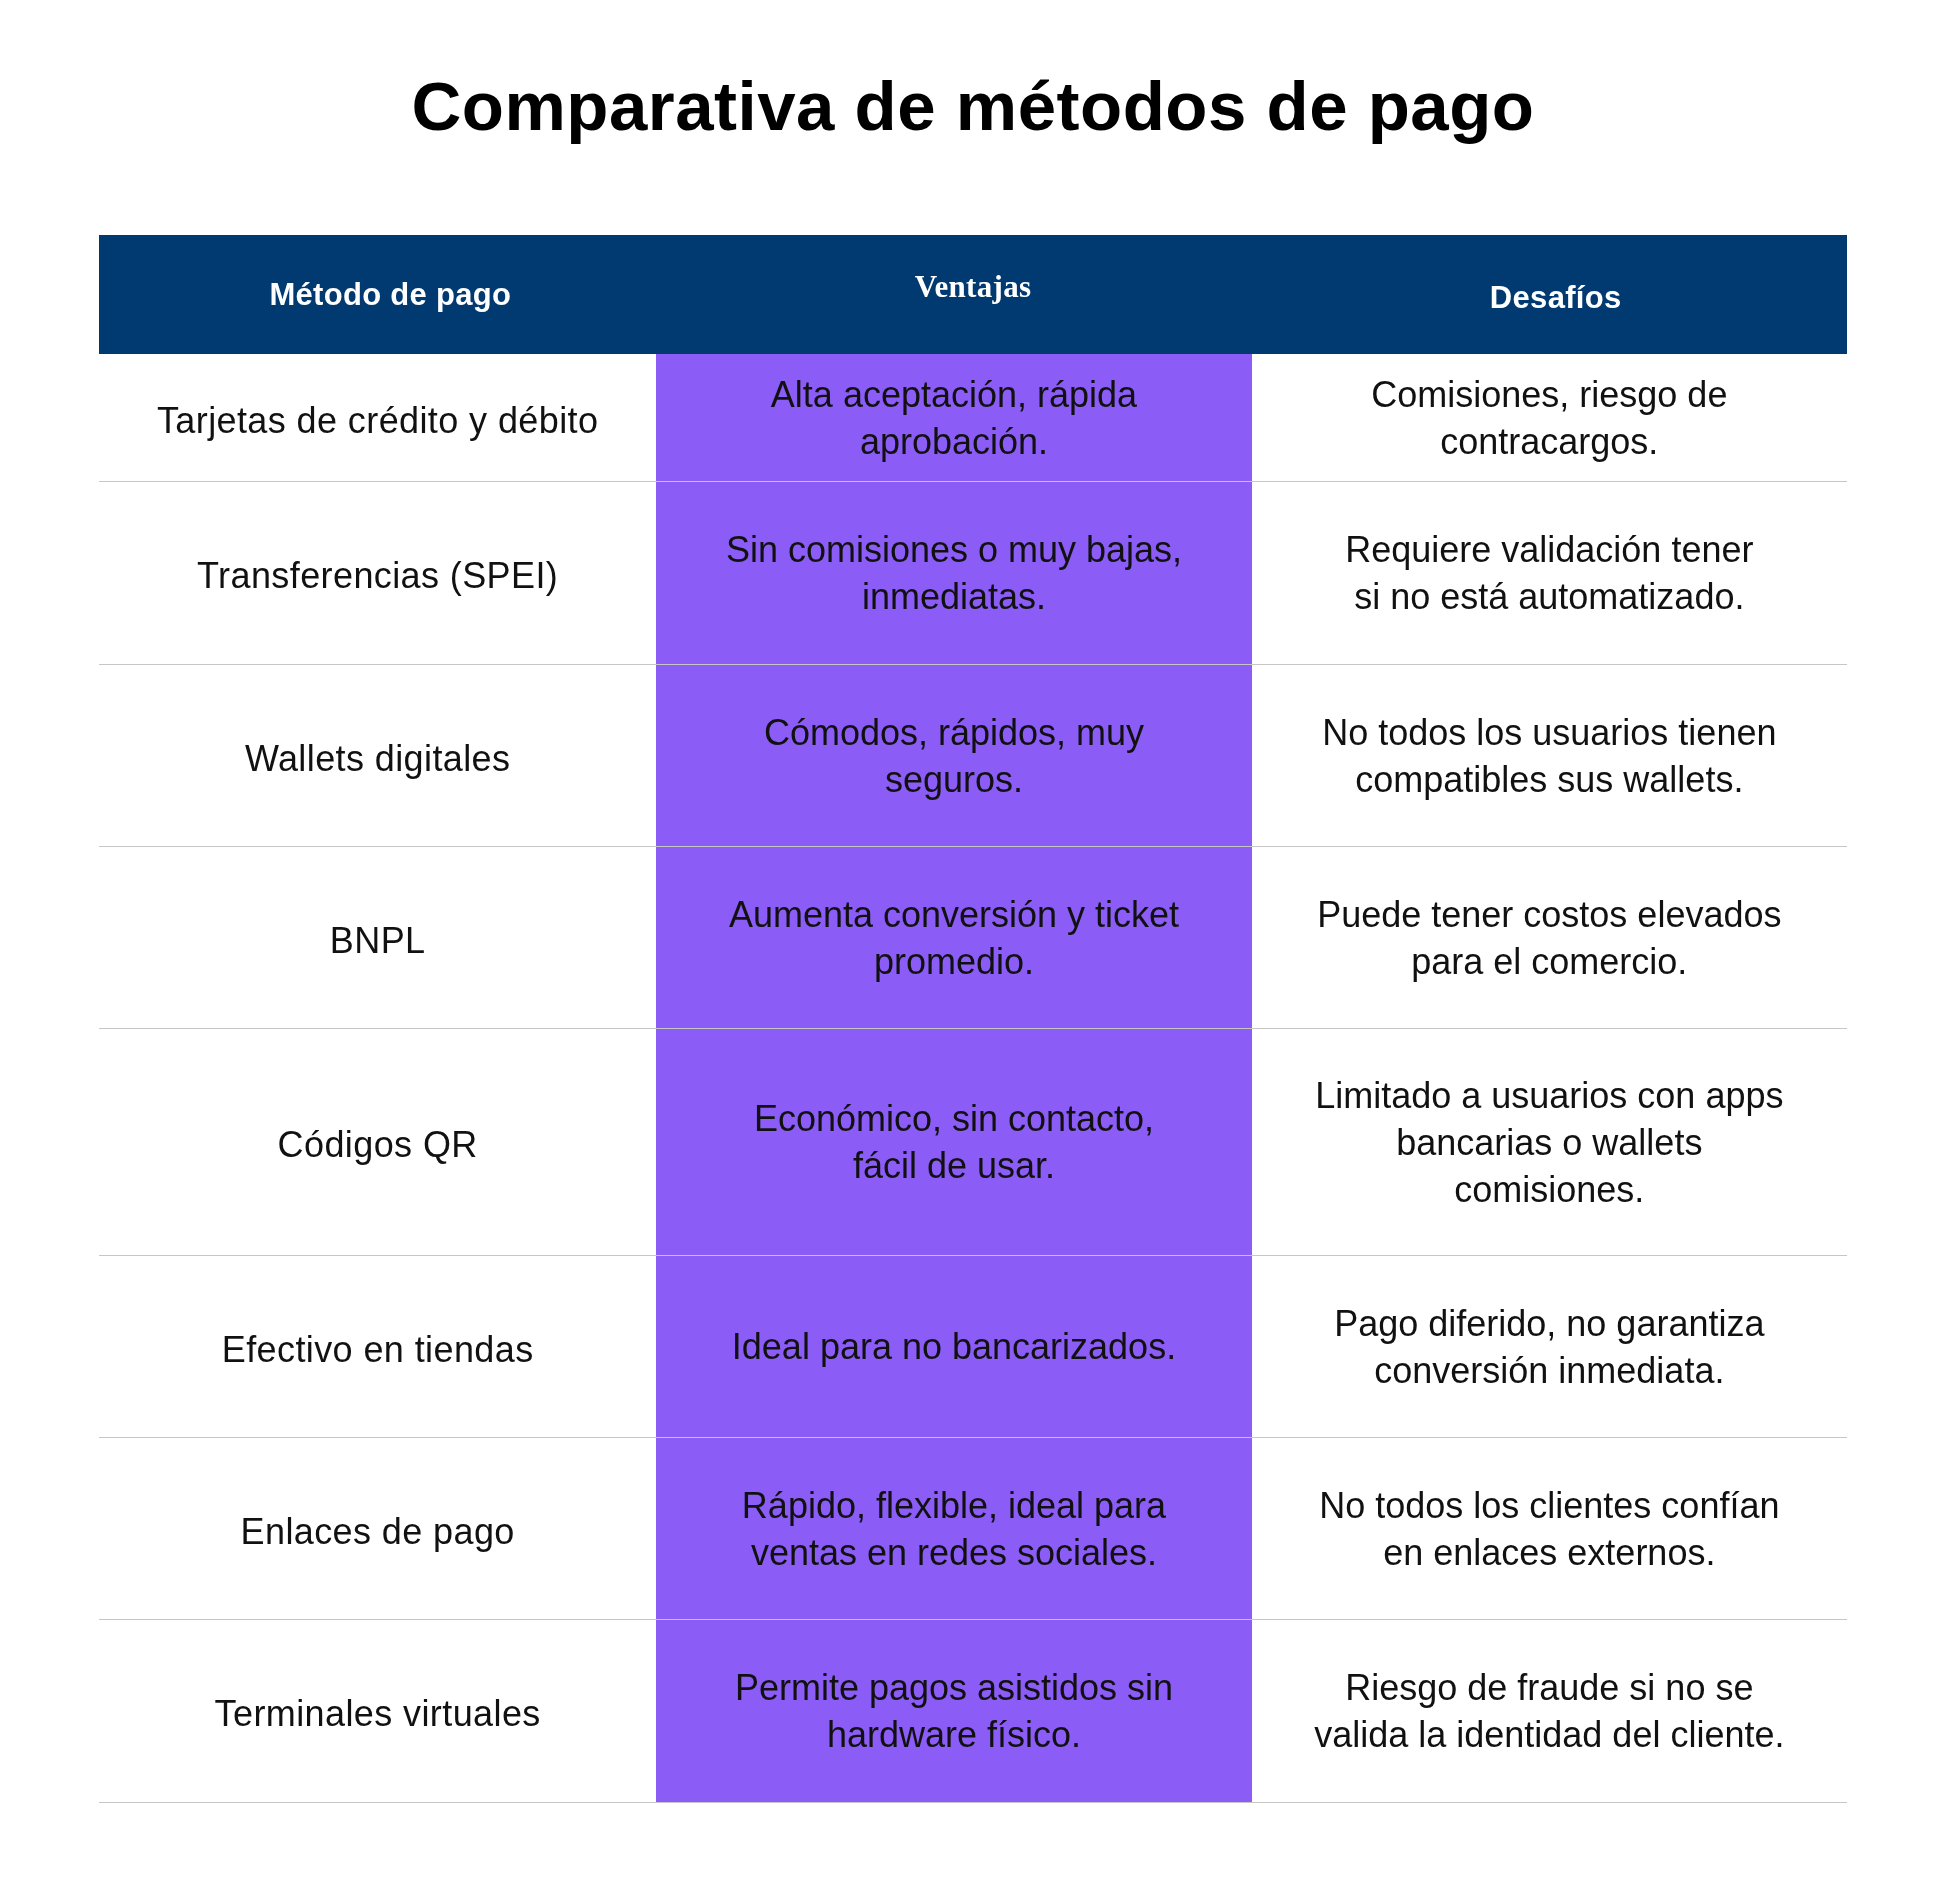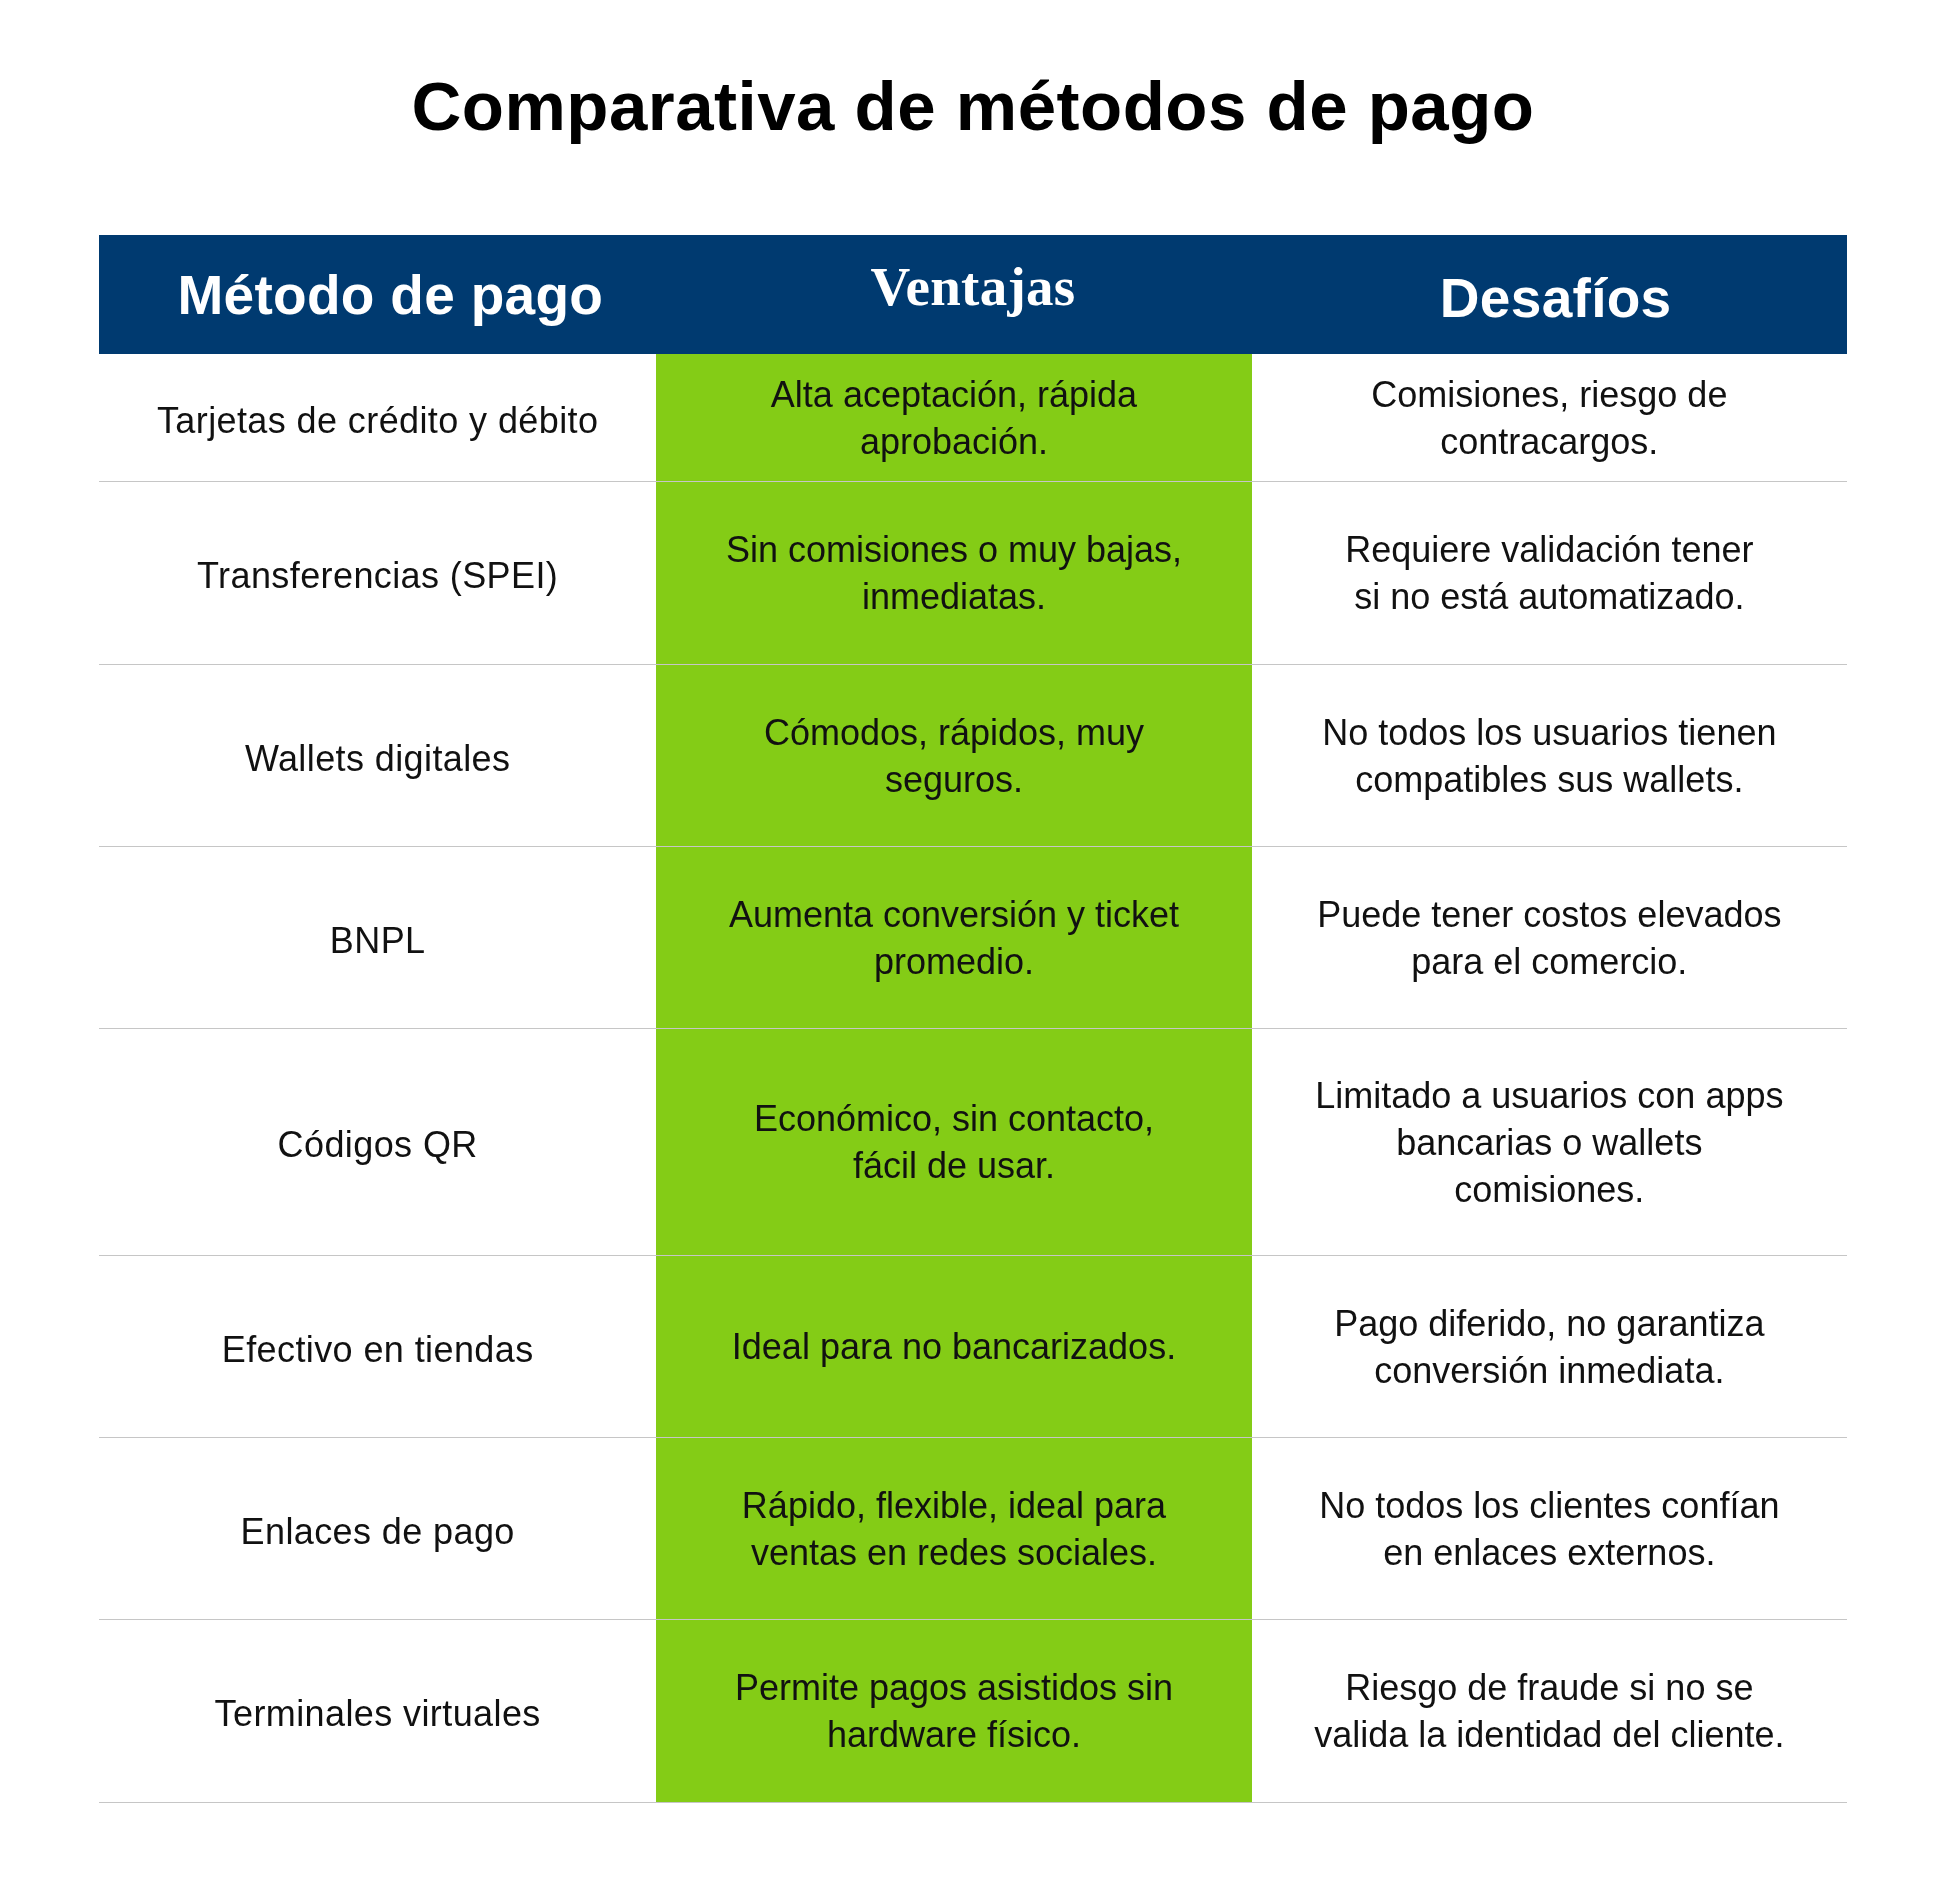--- a/index.html
+++ b/index.html
@@ -38,21 +38,21 @@
     display: flex;
     height: 119px;
     background: #003A70;
   }
   .th {
     flex: 1 1 0;
     display: flex;
     align-items: center;
     justify-content: center;
     color: #ffffff;
-    font-size: 55px;
+    font-size: 31px;
     font-weight: bold;
     letter-spacing: 0.3px;
   }
   .th.col-desafios { padding-top: 7px; }
   .th.col-ventajas { padding-bottom: 16px; font-family: Liberation Serif, serif; }
   .row {
     display: flex;
     border-bottom: 1.9px solid #C6C6C6;
     box-sizing: border-box;
   }
@@ -62,21 +62,21 @@
     align-items: center;
     justify-content: center;
     text-align: center;
     font-size: 36px;
     line-height: 47px;
     color: #111111;
     padding: 0 38px;
     box-sizing: border-box;
   }
   .td.col-method { padding: 5.8px 19px 0 19px; letter-spacing: 0.4px; }
-  .td.col-ventajas { background: #84cc16; }
+  .td.col-ventajas { background: #8b5cf6; }
   .td span { display: block; }
 </style>
 </head>
 <body>
 
 <h1 class="page-title">Comparativa de métodos de pago</h1>
 
 <div class="table">
   <div class="table-header">
     <div class="th col-method">Método de pago</div>

